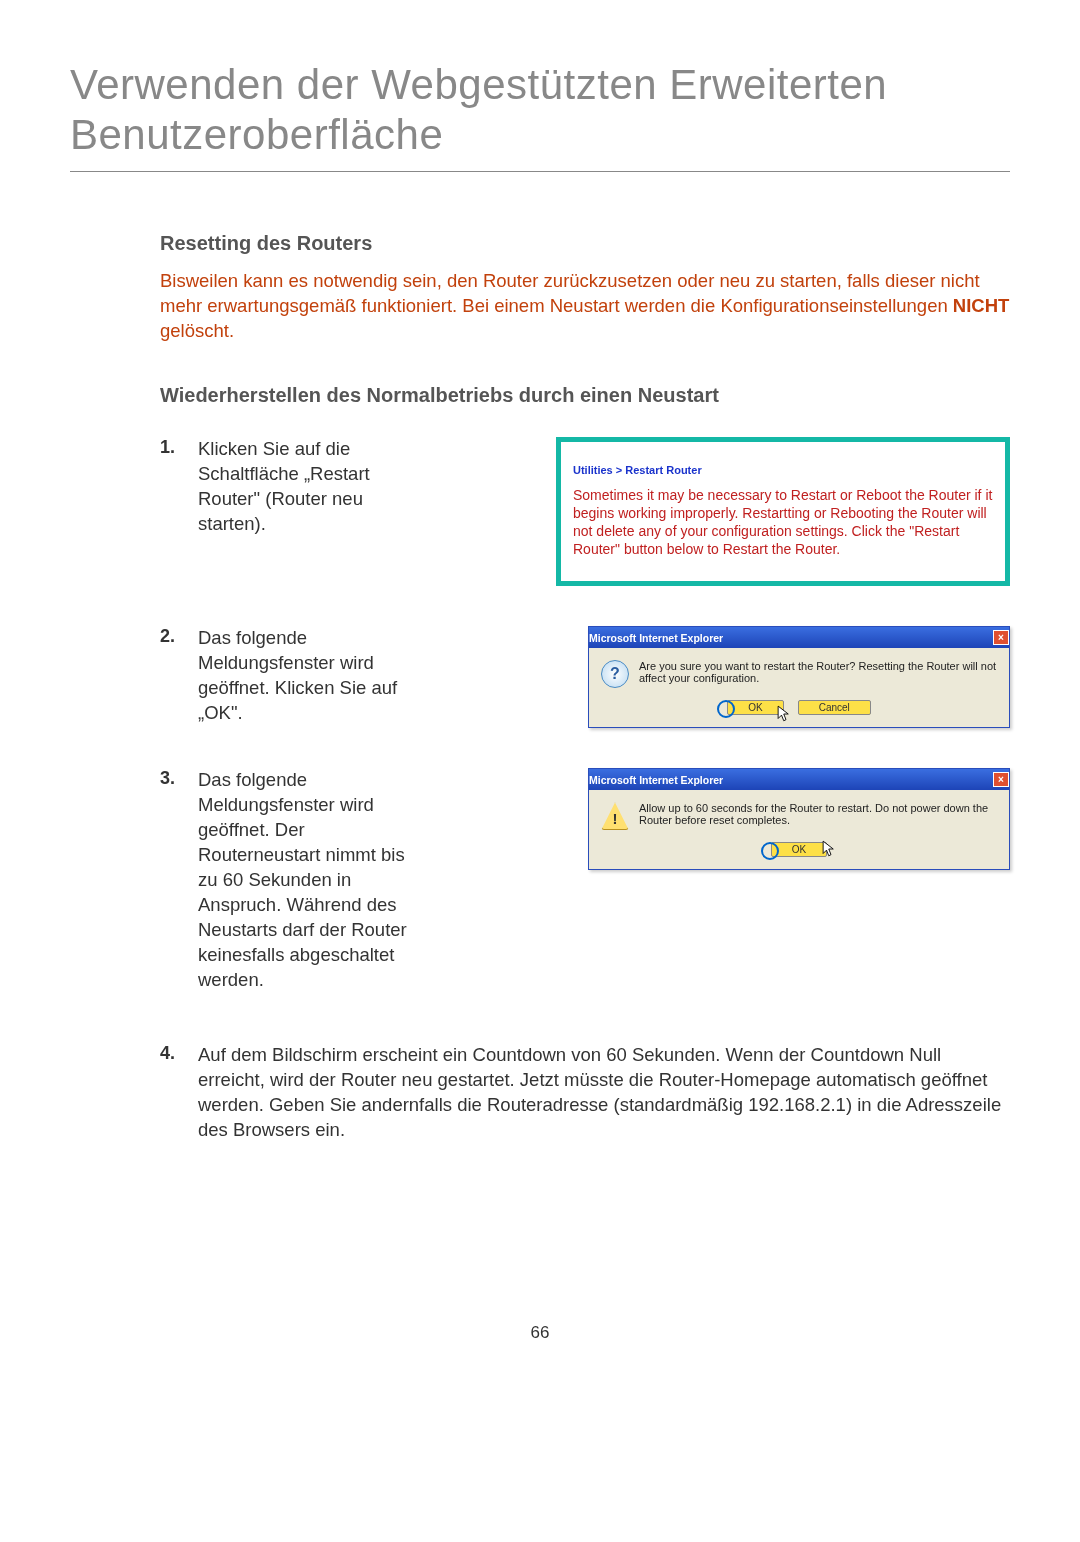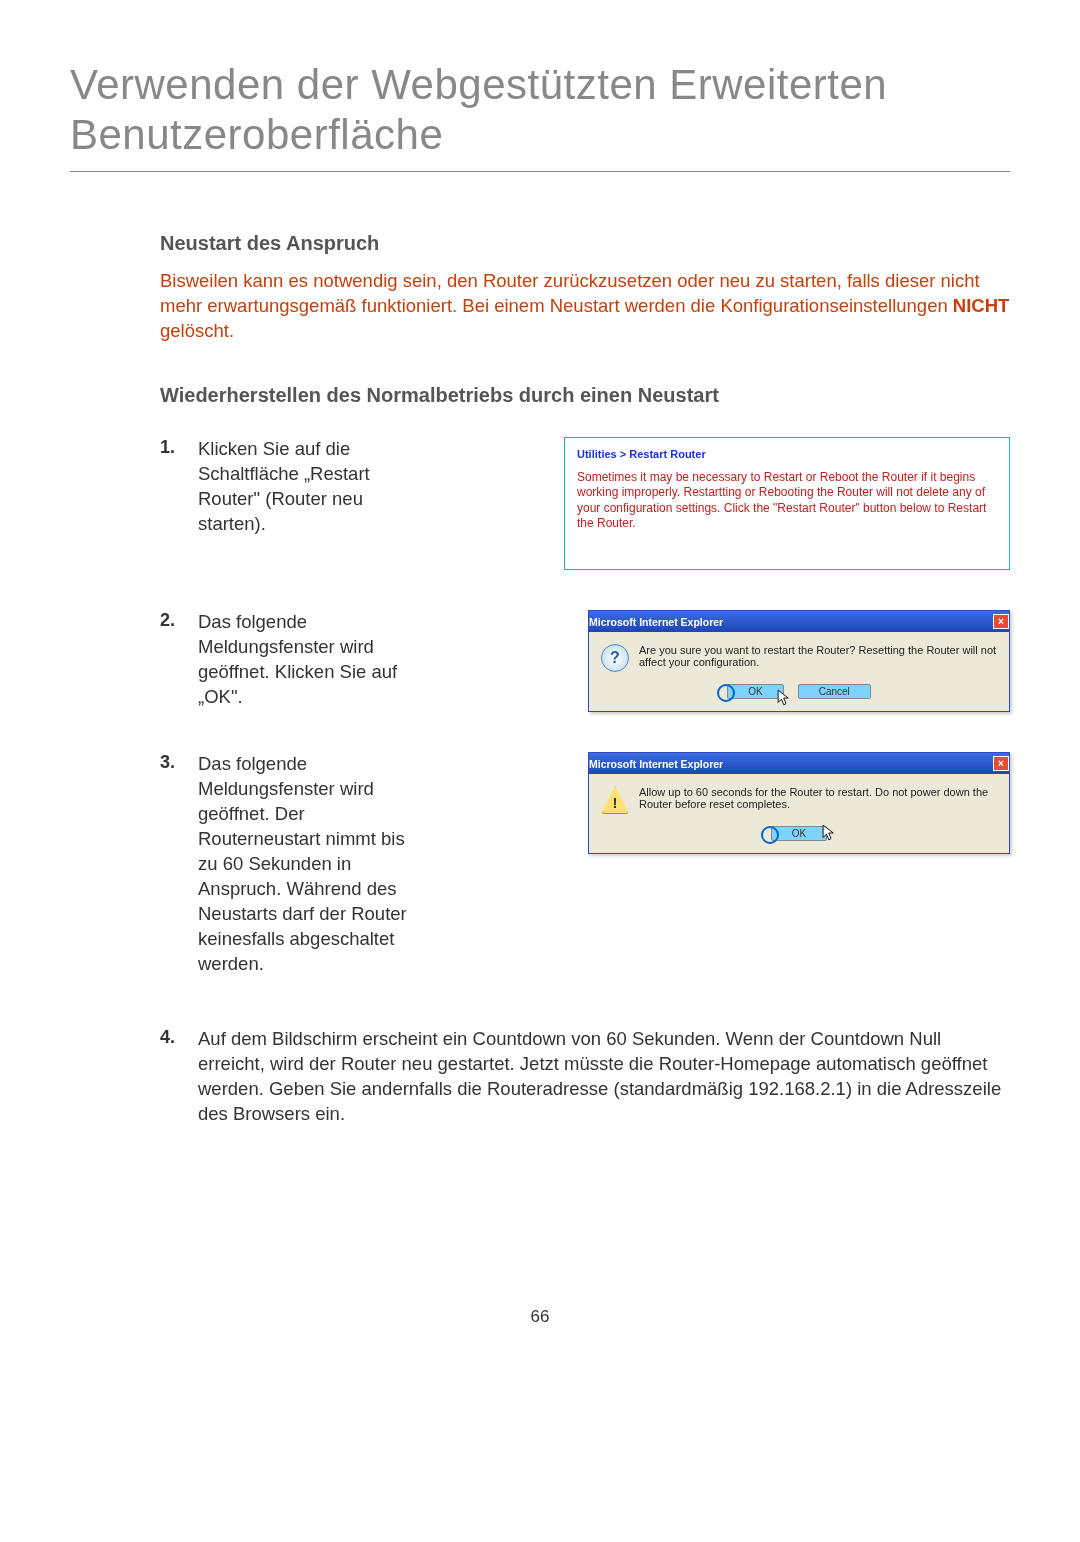--- a/index.html
+++ b/index.html
@@ -67,36 +67,36 @@
     font-size: 18.5px;
     line-height: 1.35;
   }
   .step-fig {
     flex: 1;
     display:flex;
     justify-content:flex-end;
   }
   
   .panel1 {
-    border: 1px solid #14b8a6;
+    border: 5px solid #14b8a6;
     width: 420px;
-    padding: 10px 12px 22px 12px;
+    padding: 22px 12px 22px 12px;
     font-size: 10px;
   }
   .panel1-title {
     font-size: 11px;
     font-weight: bold;
     color: #1a33cc;
     margin-bottom: 10px;
   }
   .panel1-body {
     color: #c02020;
-    font-size: 12px;
+    font-size: 14px;
     line-height: 1.3;
-    margin-bottom: 15px;
+    margin-bottom: 1px;
   }
   .restart-btn {
     display: block;
     margin: 0 auto;
     background: linear-gradient(#9dd8f8,#2a8fd6);
     color: #00264d;
     font-size: 9.5px;
     padding: 3px 16px;
     border-radius: 12px;
     border:1px solid #2a7db8;
@@ -168,21 +168,21 @@
     font-size:11px;
     color:#222;
   }
   .dlg-buttons {
     display:flex;
     justify-content:center;
     gap:14px;
     padding: 0 0 12px 0;
   }
   .dlg-btn {
-    background:#7dd3fc;
+    background:#fde047;
     border:1px solid #888;
     font-size:10px;
     padding:1px 20px;
     border-radius:2px;
     position:relative;
   }
   .cursor-svg {
     position:absolute;
     width:18px; height:18px;
   }
@@ -197,21 +197,21 @@
 <body>
 
 <div class="page-title">
   <span>Verwenden der Webgestützten Erweiterten</span><br>
   <span>Benutzeroberfläche</span>
 </div>
 <hr class="header-rule">
 
 <div class="content">
 
-  <div class="section-heading">Neustart des Anspruch</div>
+  <div class="section-heading">Resetting des Routers</div>
 
   <div class="intro-text">
     <span>Bisweilen kann es notwendig sein, den Router zurückzusetzen oder neu zu starten, falls dieser nicht mehr erwartungsgemäß funktioniert. Bei einem Neustart werden die Konfigurationseinstellungen </span><b class="inline">NICHT</b><span> gelöscht.</span>
   </div>
 
   <div class="sub-heading">Wiederherstellen des Normalbetriebs durch einen Neustart</div>
 
   <div class="step-row">
     <div class="step-num">1.</div>
     <div class="step-text">Klicken Sie auf die Schaltfläche „Restart Router" (Router neu starten).</div>

